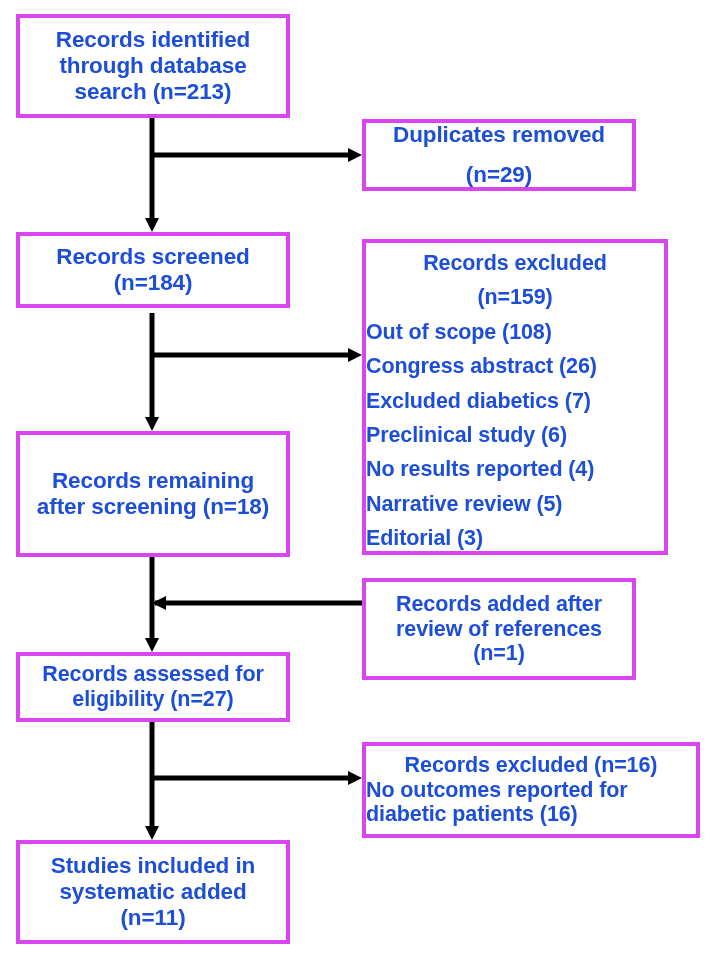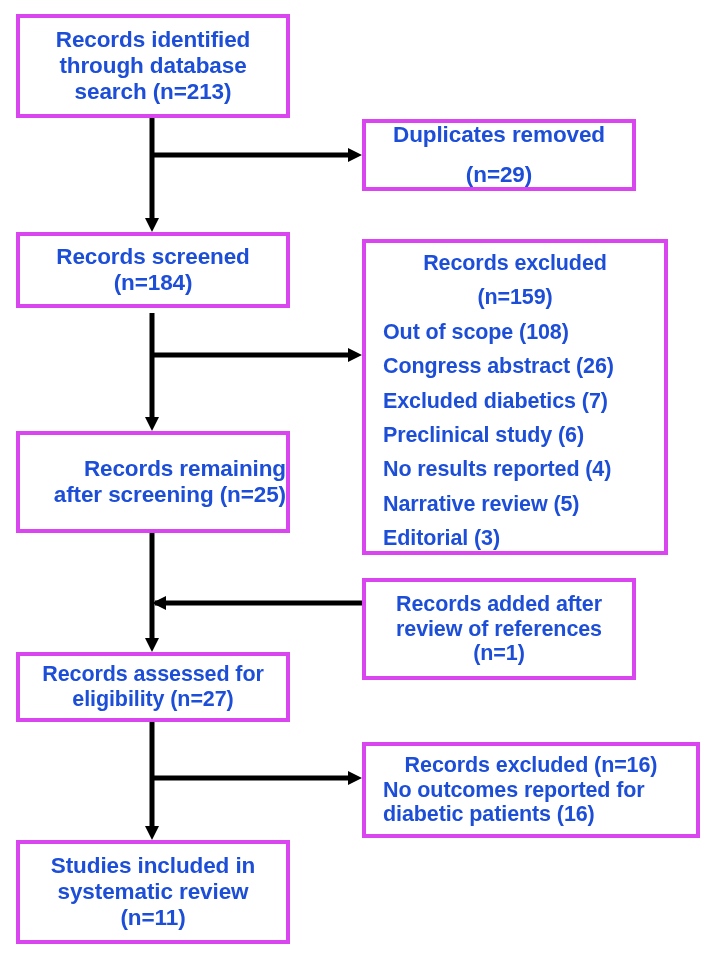--- a/index.html
+++ b/index.html
@@ -30,21 +30,21 @@
     color: #1d4ed8;
     font-weight: bold;
     letter-spacing: -0.1px;
   }
   .node-line {
     display: block;
     white-space: nowrap;
     line-height: 1.16;
   }
   .align-center { text-align: center; }
-  .align-left   { text-align: left; padding-left: 17px; }
+  .align-left   { text-align: left; padding-left: 0; }
 
   
   .fs-22 .node-line { font-size: 22.5px; }
   .fs-21 .node-line { font-size: 21.5px; }
 
   svg.connectors {
     position: absolute;
     left: 0;
     top: 0;
     width: 718px;
@@ -132,23 +132,23 @@
     <span class="node-line align-center">(n=159)</span>
     <span class="node-line align-left">Out of scope (108)</span>
     <span class="node-line align-left">Congress abstract (26)</span>
     <span class="node-line align-left">Excluded diabetics (7)</span>
     <span class="node-line align-left">Preclinical study (6)</span>
     <span class="node-line align-left">No results reported (4)</span>
     <span class="node-line align-left">Narrative review (5)</span>
     <span class="node-line align-left">Editorial (3)</span>
   </div>
 
-  <div class="node-box align-center fs-22" style="left:16px; top:431px; width:274px; height:102px;align-items:flex-end;">
+  <div class="node-box align-center fs-22" style="left:16px; top:431px; width:274px; height:126px;">
     <span class="node-line">Records remaining</span>
-    <span class="node-line">after screening (n=25)</span>
+    <span class="node-line">after screening (n=18)</span>
   </div>
 
   <div class="node-box align-center fs-21" style="left:362px; top:578px; width:274px; height:102px;">
     <span class="node-line">Records added after</span>
     <span class="node-line">review of references</span>
     <span class="node-line">(n=1)</span>
   </div>
 
   <div class="node-box align-center fs-21" style="left:16px; top:652px; width:274px; height:70px;">
     <span class="node-line">Records assessed for</span>
@@ -156,17 +156,17 @@
   </div>
 
   <div class="node-box fs-21" style="left:362px; top:742px; width:338px; height:96px;">
     <span class="node-line align-center">Records excluded (n=16)</span>
     <span class="node-line align-left">No outcomes reported for</span>
     <span class="node-line align-left">diabetic patients (16)</span>
   </div>
 
   <div class="node-box align-center fs-22" style="left:16px; top:840px; width:274px; height:104px;">
     <span class="node-line">Studies included in</span>
-    <span class="node-line">systematic review</span>
+    <span class="node-line">systematic added</span>
     <span class="node-line">(n=11)</span>
   </div>
 
 </div>
 
 </body></html>

